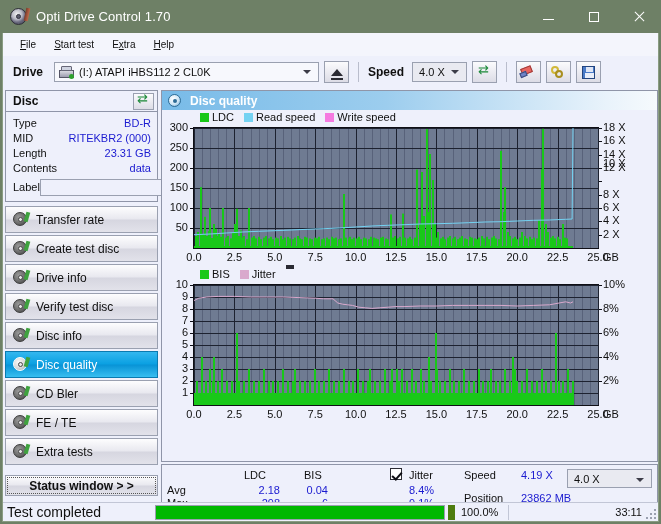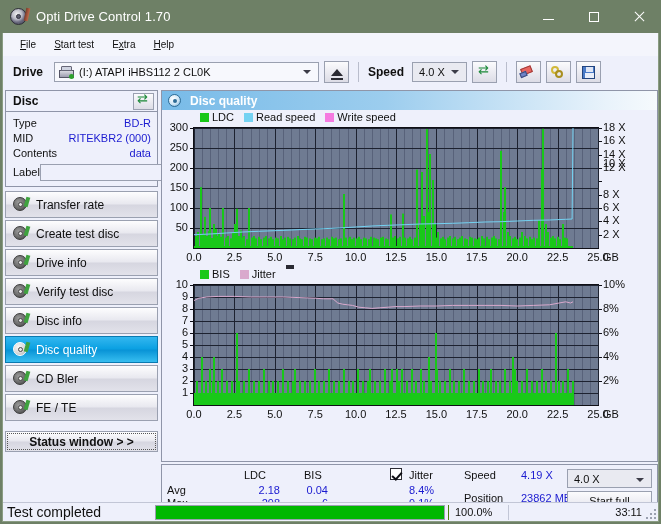--- a/index.html
+++ b/index.html
@@ -266,21 +266,21 @@
     background:#eef0fb;display:flex;align-items:center;
     border-top:1px solid #c2c6d6;box-sizing:border-box;
   }
   .sb-text{font-size:14px;color:#101010;padding-left:4px;width:150px;box-sizing:border-box;}
   .sb-prog{
     position:relative;width:290px;height:15px;background:#ffffff;border:1px solid #9aa0b0;
     box-sizing:border-box;margin-left:2px;overflow:hidden;
   }
   .sb-prog .bar{position:absolute;left:0;top:0;height:100%;background:#00b800;}
   .sb-pct{width:60px;text-align:left;font-size:11px;color:#101010;padding-left:6px;
-    border-left:1px solid #4d7c0f;height:15px;line-height:15px;box-sizing:border-box;margin-left:3px;}
+    border-left:7px solid #4d7c0f;height:15px;line-height:15px;box-sizing:border-box;margin-left:3px;}
   .sb-time{flex:1;text-align:right;font-size:11px;color:#101010;padding-right:16px;
     border-left:1px solid #c2c6d6;height:15px;line-height:15px;box-sizing:border-box;}
   .grip{position:absolute;right:2px;bottom:2px;width:12px;height:12px;}
   .grip i{position:absolute;width:2px;height:2px;background:#9aa0b0;}
 </style>
 </head>
 <body>
 
 <div class="app">
 
@@ -365,20 +365,24 @@
         <div class="disc-rows">
           <div class="drow">
             <span class="k">Type</span>
             <span class="v">BD-R</span>
           </div>
           <div class="drow">
             <span class="k">MID</span>
             <span class="v">RITEKBR2 (000)</span>
           </div>
           <div class="drow">
+            <span class="k">Length</span>
+            <span class="v">23.31 GB</span>
+          </div>
+          <div class="drow">
             <span class="k">Contents</span>
             <span class="v">data</span>
           </div>
           <div class="labelrow">
             <span class="k">Label</span>
             <input class="lab-input" type="text" placeholder="" style="">
             <span class="disc-sm"></span>
           </div>
         </div>
       </div>
@@ -440,20 +444,28 @@
             </span>
           <span>CD Bler</span>
         </div>
         <div class="navbtn">
           <span class="ico">
               <span class="d"></span>
               <span class="h"></span>
               <span class="s"></span>
             </span>
           <span>FE / TE</span>
+        </div>
+        <div class="navbtn">
+          <span class="ico">
+              <span class="d"></span>
+              <span class="h"></span>
+              <span class="s"></span>
+            </span>
+          <span>Extra tests</span>
         </div>
       </div>
 
       <div class="statusbtn">Status window &gt; &gt;</div>
     </div>
 
     <div class="mainpane">
       <div class="mp-head">
         <span class="ico">
             <span class="d"></span>
@@ -1056,21 +1068,20 @@
       <div class="cell val" style="left:359px;top:4px;">4.19 X</div>
       <div class="cell hdr" style="left:302px;top:27px;">Position</div>
       <div class="cell val" style="left:359px;top:27px;">23862 MB</div>
       <div class="cell hdr" style="left:302px;top:40px;">Samples</div>
       <div class="cell val" style="left:359px;top:40px;">381580</div>
 
       <div class="st-combo">
         <span>4.0 X</span>
         <span class="arrow"></span>
       </div>
-      <div class="st-btn" style="top:26px;">Start full</div>
       <div class="st-btn" style="top:48px;">Start part</div>
     </div>
 
     <div class="statusbar">
       <div class="sb-text">Test completed</div>
       <div class="sb-prog">
         <div class="bar" id="progbar" style="width: 100%;"></div>
       </div>
       <div class="sb-pct">100.0%</div>
       <div class="sb-time">33:11</div>

